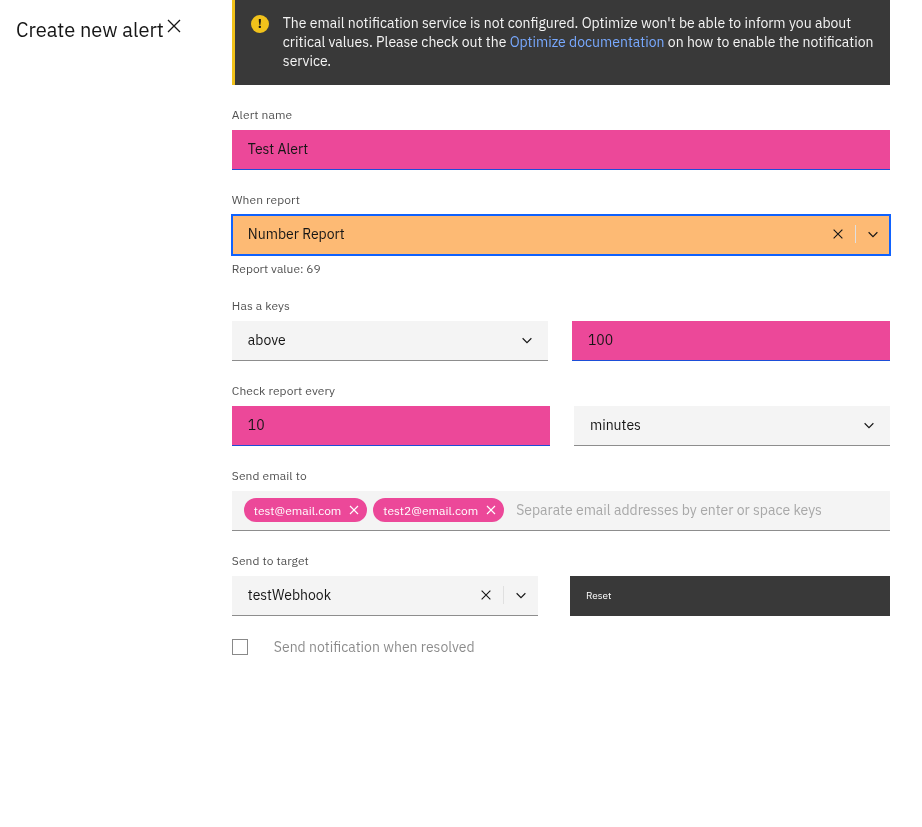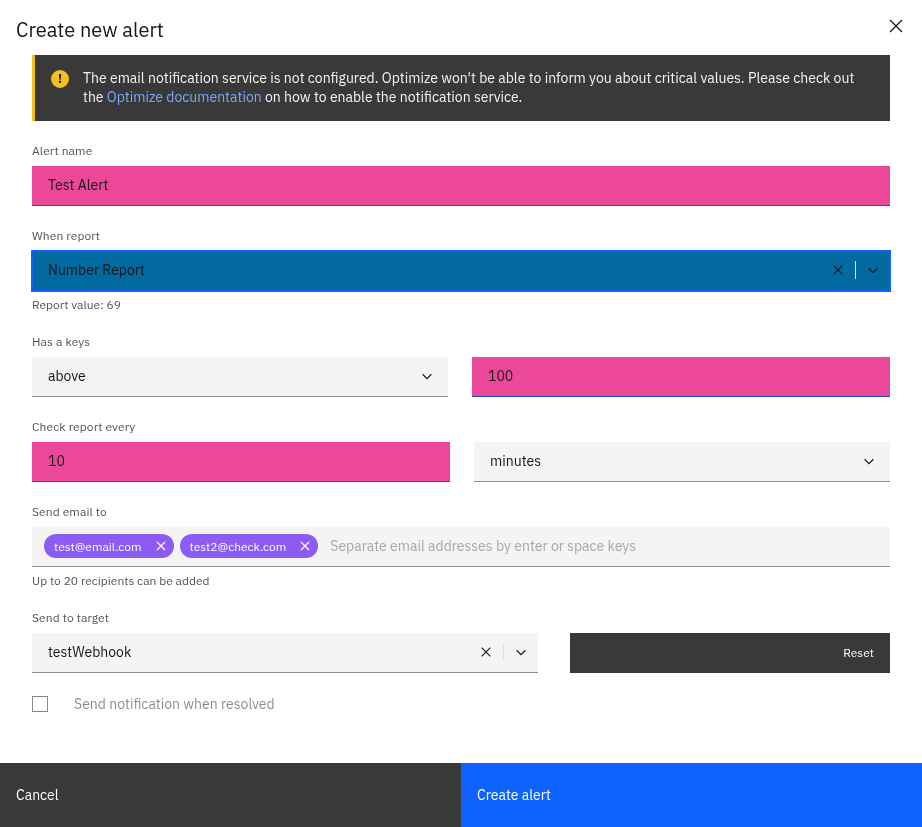--- a/index.html
+++ b/index.html
@@ -5,21 +5,21 @@
 * { box-sizing: border-box; margin: 0; padding: 0; }
 body {
   font-family: "IBM Plex Sans", -apple-system, BlinkMacSystemFont, "Segoe UI", Arial, sans-serif;
   background: #ffffff;
   color: #161616;
   width: 922px;
   height: 827px;
   overflow: hidden;
   position: relative;
 }
-.modal { width: 100%; height: 100%; display: flex; flex-direction: column; }
+.modal { width: 100%; height: 100%; display: flex; }
 .modal-header {
   display: flex;
   justify-content: space-between;
   align-items: flex-start;
   padding: 16px 16px 12px 16px;
 }
 .modal-title { font-size: 20px; font-weight: 400; color: #161616; }
 .close-btn {
   background: none; border: none; cursor: pointer; padding: 2px;
   display: flex; align-items: center; justify-content: center;
@@ -63,21 +63,21 @@
 }
 .combo {
   width: 100%; height: 40px; background: #f4f4f4;
   border-bottom: 1px solid #8d8d8d;
   display: flex; align-items: center; padding: 0 0 0 16px;
   font-size: 14px; position: relative;
 }
 .combo-focused {
   outline: 2px solid #0f62fe;
   outline-offset: -1px;
-  background: #0369a1;
+  background: #fdba74;
   align-items: center;
 }
 .combo-value { flex: 1; }
 .combo-clear, .combo-arrow {
   width: 34px; height: 100%; display: flex; align-items: center; justify-content: center;
   background: none; border: none; cursor: pointer;
 }
 .combo-sep { width: 1px; height: 18px; background: #e0e0e0; }
 .helper { font-size: 12px; color: #525252; margin-top: 6px; }
 .row { display: flex; gap: 24px; }
@@ -87,35 +87,35 @@
   border-bottom: 1px solid #8d8d8d; display: flex; align-items: center;
   justify-content: space-between; padding: 0 14px 0 16px; font-size: 14px;
   cursor: pointer;
 }
 .email-pills {
   width: 100%; min-height: 40px; background: #f4f4f4;
   border-bottom: 1px solid #8d8d8d; display: flex; align-items: center;
   padding: 6px 12px; gap: 6px; flex-wrap: wrap;
 }
 .pill {
-  background: #8b5cf6; color: #ffffff; border-radius: 12px;
+  background: #ec4899; color: #ffffff; border-radius: 12px;
   height: 24px; display: flex; align-items: center; padding: 0 6px 0 10px;
-  font-size: 12px; gap: 12px;
+  font-size: 12px; gap: 6px;
 }
 .pill-x {
   width: 14px; height: 14px; display: flex; align-items: center; justify-content: center;
   cursor: pointer; background: none; border: none; color: #fff;
 }
 .pill-x svg { width: 10px; height: 10px; }
 .email-placeholder { color: #a8a8a8; font-size: 14px; margin-left: 6px; }
 .target-row { display: flex; gap: 32px; align-items: flex-end; }
 .target-row .combo-wrap { flex: 1; }
 .reset-btn {
   width: 320px; height: 40px; background: #393939; color: #ffffff;
-  border: none; text-align: right; padding: 0 16px; font-size: 12px;
+  border: none; text-align: left; padding: 0 16px; font-size: 10px;
   cursor: pointer; font-family: inherit;
 }
 .checkbox-row { display: flex; align-items: center; gap: 26px; margin-top: 18px; opacity: 0.5; }
 .checkbox-box { width: 16px; height: 16px; border: 1px solid #161616; background: #fff; }
 .checkbox-label { font-size: 14px; color: #161616; }
 .modal-footer {
   display: flex; height: 64px; flex-shrink: 0;
 }
 .btn-cancel {
   flex: 1; background: #393939; color: #ffffff; border: none;
@@ -208,30 +208,29 @@
         <div class="email-pills">
           <span class="pill">
             <span>test@email.com</span>
             <button class="pill-x">
                 <svg viewBox="0 0 10 10">
                   <path d="M1 1 L9 9 M9 1 L1 9" stroke="#fff" stroke-width="1.2"></path>
                 </svg>
               </button>
           </span>
           <span class="pill">
-            <span>test2@check.com</span>
+            <span>test2@email.com</span>
             <button class="pill-x">
                 <svg viewBox="0 0 10 10">
                   <path d="M1 1 L9 9 M9 1 L1 9" stroke="#fff" stroke-width="1.2"></path>
                 </svg>
               </button>
           </span>
           <span class="email-placeholder">Separate email addresses by enter or space keys</span>
         </div>
-        <div class="helper">Up to 20 recipients can be added</div>
       </div>
 
       <div class="field">
         <label class="field-label">Send to target</label>
         <div class="target-row">
           <div class="combo-wrap">
             <div class="combo">
               <span class="combo-value">testWebhook</span>
               <button class="combo-clear">
                 <svg class="x-ic" viewBox="0 0 16 16">
@@ -251,17 +250,13 @@
       </div>
 
       <div class="checkbox-row">
         <div class="checkbox-box"></div>
         <span class="checkbox-label">Send notification when resolved</span>
       </div>
 
     </div>
   </div>
 
-  <div class="modal-footer">
-    <button class="btn-cancel">Cancel</button>
-    <button class="btn-primary">Create alert</button>
-  </div>
 </div>
 
 </body></html>

